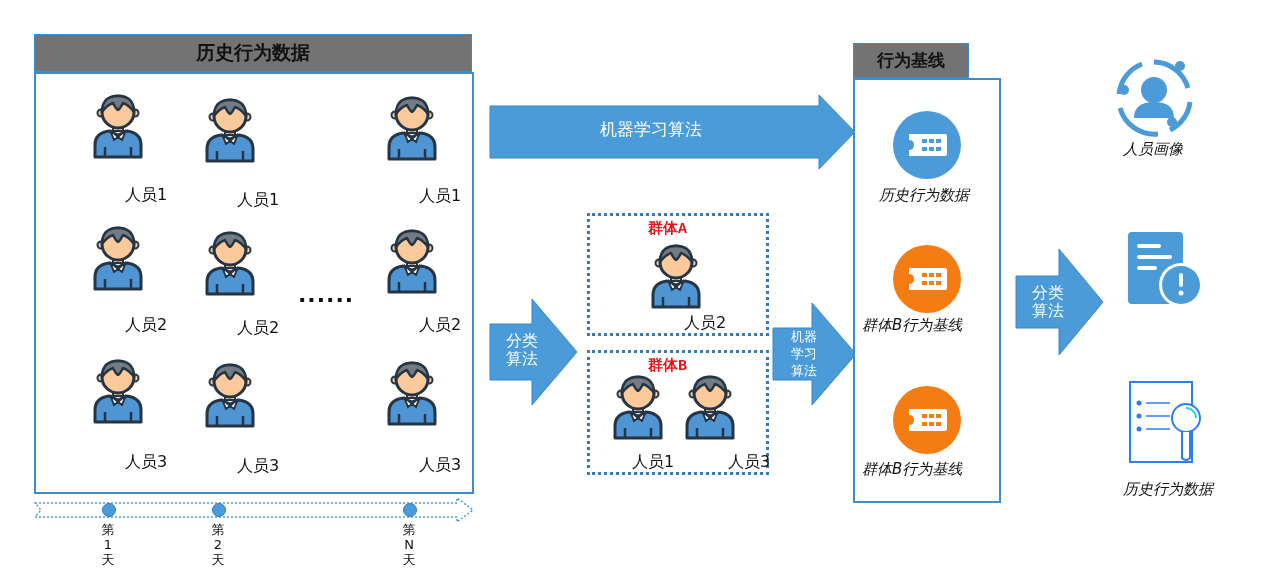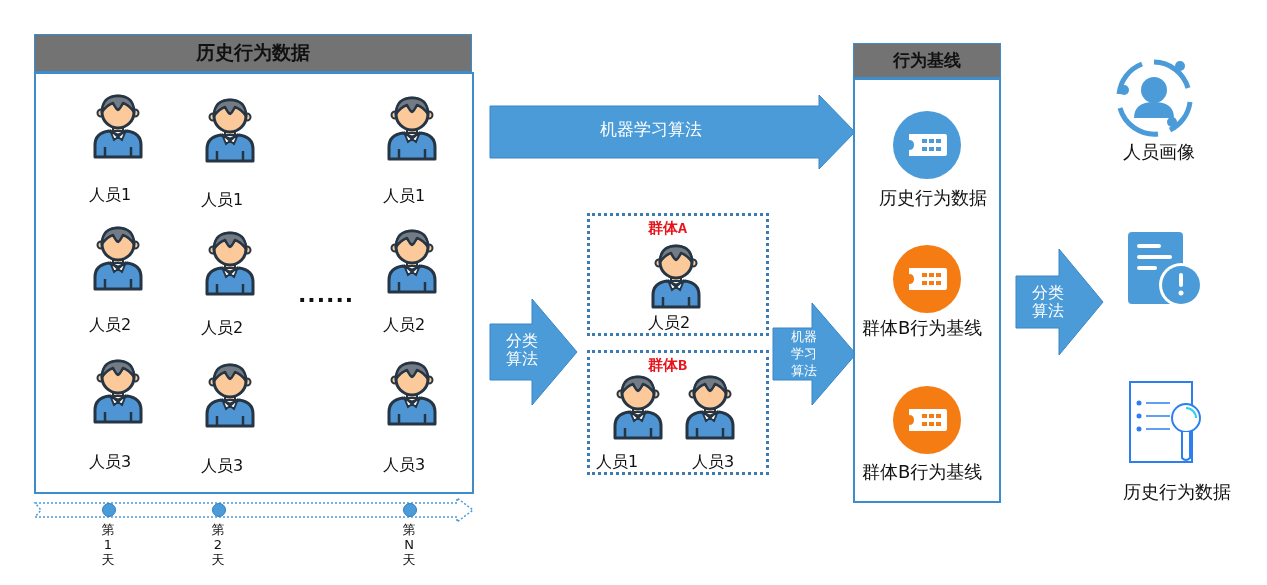--- a/index.html
+++ b/index.html
@@ -3,25 +3,25 @@
 <meta charset="utf-8">
 <style>
   html, body { margin:0; padding:0; background:#ffffff; }
   body { width:1267px; height:585px; position:relative; overflow:hidden;
          font-family:"DejaVu Sans","Liberation Sans",sans-serif; color:#111; }
   .abs { position:absolute; }
   .hdr { background:#737373; border:1px solid #3d8ccb; color:#111; font-weight:bold;
          display:flex; align-items:center; justify-content:center; box-sizing:border-box; }
   .panel { border:2px solid #3d8ccb; background:#fff; box-sizing:border-box; }
   .person { position:absolute; width:58px; height:66px; }
-  .plabel { position:absolute; font-size:16px; white-space:nowrap; }
+  .plabel { position:absolute; font-size:16px; white-space:nowrap;margin-left:36px; }
   .dashbox { position:absolute; border:3px dotted #3b7ab3; box-sizing:border-box; }
   .grp { position:absolute; color:#e8141b; font-size:15px; font-weight:bold; white-space:nowrap;font-family:Liberation Mono, monospace; }
   .arrow-text { position:absolute; color:#fff; font-size:16px; text-align:center; line-height:18px; }
-  .base-label { position:absolute; font-size:18px; white-space:nowrap; }
+  .base-label { position:absolute; font-size:15px; white-space:nowrap;font-style:italic; }
   .day { position:absolute; font-size:13px; text-align:center; width:16px; line-height:15px; }
   .dot { position:absolute; width:12px; height:12px; border-radius:50%; background:#4a9bd8; border:1px solid #2f7fc1; }
 </style>
 </head>
 <body>
 
 <svg width="0" height="0" style="position:absolute">
   <defs>
     <symbol id="person-sym" viewBox="0 0 58 66">
 
@@ -154,21 +154,21 @@
 
 <svg class="abs" style="left:772px;top:302px" width="86" height="104">
   <path d="M1 26 H40 V1 L84 52 L40 103 V78 H1 Z" fill="#4a9bd8" stroke="#3a86c6" stroke-width="1"></path>
 </svg>
 <div class="arrow-text" style="left:782px;top:328px;width:44px;font-size:13px;line-height:17px;">
   <div>机器</div>
   <div>学习</div>
   <div>算法</div>
 </div>
 
-<div class="abs hdr" style="left:853px;top:43px;width:148px;height:35px;font-size:17px;">
+<div class="abs hdr" style="left:853px;top:43px;width:116px;height:35px;font-size:17px;">
   <span>行为基线</span>
 </div>
 <div class="abs panel" style="left:853px;top:78px;width:148px;height:425px;"></div>
 
 <svg class="abs" style="left:892px;top:110px;color:#4a9bd8" width="70" height="70">
   <circle cx="35" cy="35" r="34" fill="#4a9bd8"></circle>
   <use href="#ticket-sym"></use>
 </svg>
 <span class="base-label" style="left:879px;top:186px">历史行为数据</span>
 

